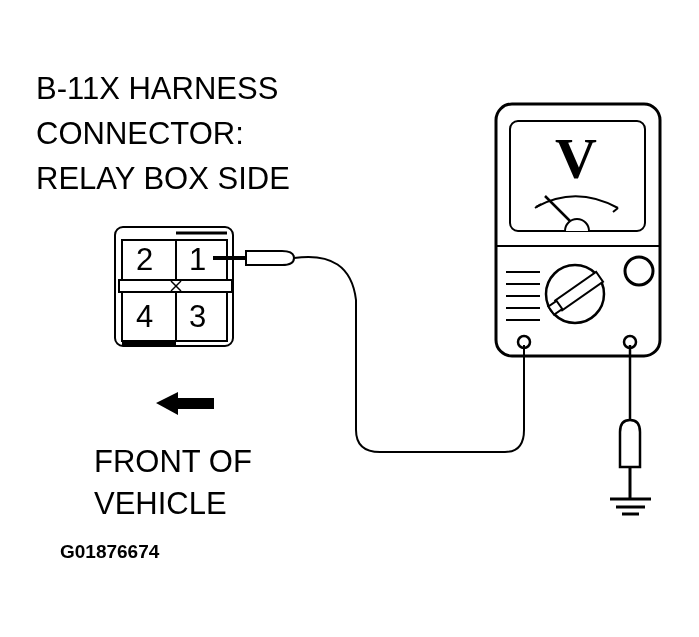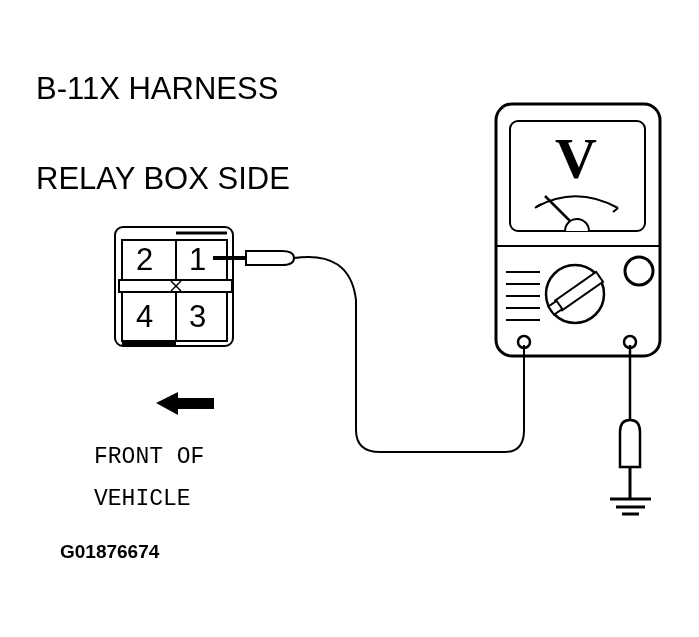--- a/index.html
+++ b/index.html
@@ -1,28 +1,29 @@
 <!DOCTYPE html>
 <html><head>
 <meta charset="utf-8">
 <style>
   html, body { margin:0; padding:0; background:#ffffff; }
   #canvas { position:relative; width:699px; height:637px; background:#ffffff; overflow:hidden; }
   svg { position:absolute; left:0; top:0; }
   .t { position:absolute; color:#000; font-family:"Liberation Sans", sans-serif; white-space:nowrap; line-height:1; }
   .title { font-size:31px; left:36px; }
-  .front { font-size:23px; left:94px;font-family:Liberation Mono, monospace; }
+  .front { font-size:31px; left:94px; }
   .fig { font-size:19px; font-weight:bold; left:36px; top:542px;margin-left:24px; }
 </style>
 </head>
 <body>
 
 <div id="canvas">
 
   <div class="t title" style="top:73px;">B-11X HARNESS</div>
+  <div class="t title" style="top:118px;">CONNECTOR:</div>
   <div class="t title" style="top:163px;">RELAY BOX SIDE</div>
 
   <svg width="699" height="637" viewBox="0 0 699 637">
 
     <g fill="none" stroke="#000">
       <rect x="115" y="227" width="118" height="119" rx="8" stroke-width="2"></rect>
       <rect x="122" y="240" width="105" height="101" stroke-width="2"></rect>
       <line x1="176" y1="240" x2="176" y2="341" stroke-width="2"></line>
       <rect x="119" y="280" width="113" height="12" fill="#fff" stroke-width="2"></rect>
       <line x1="171" y1="281" x2="181" y2="291" stroke-width="1.5"></line>

